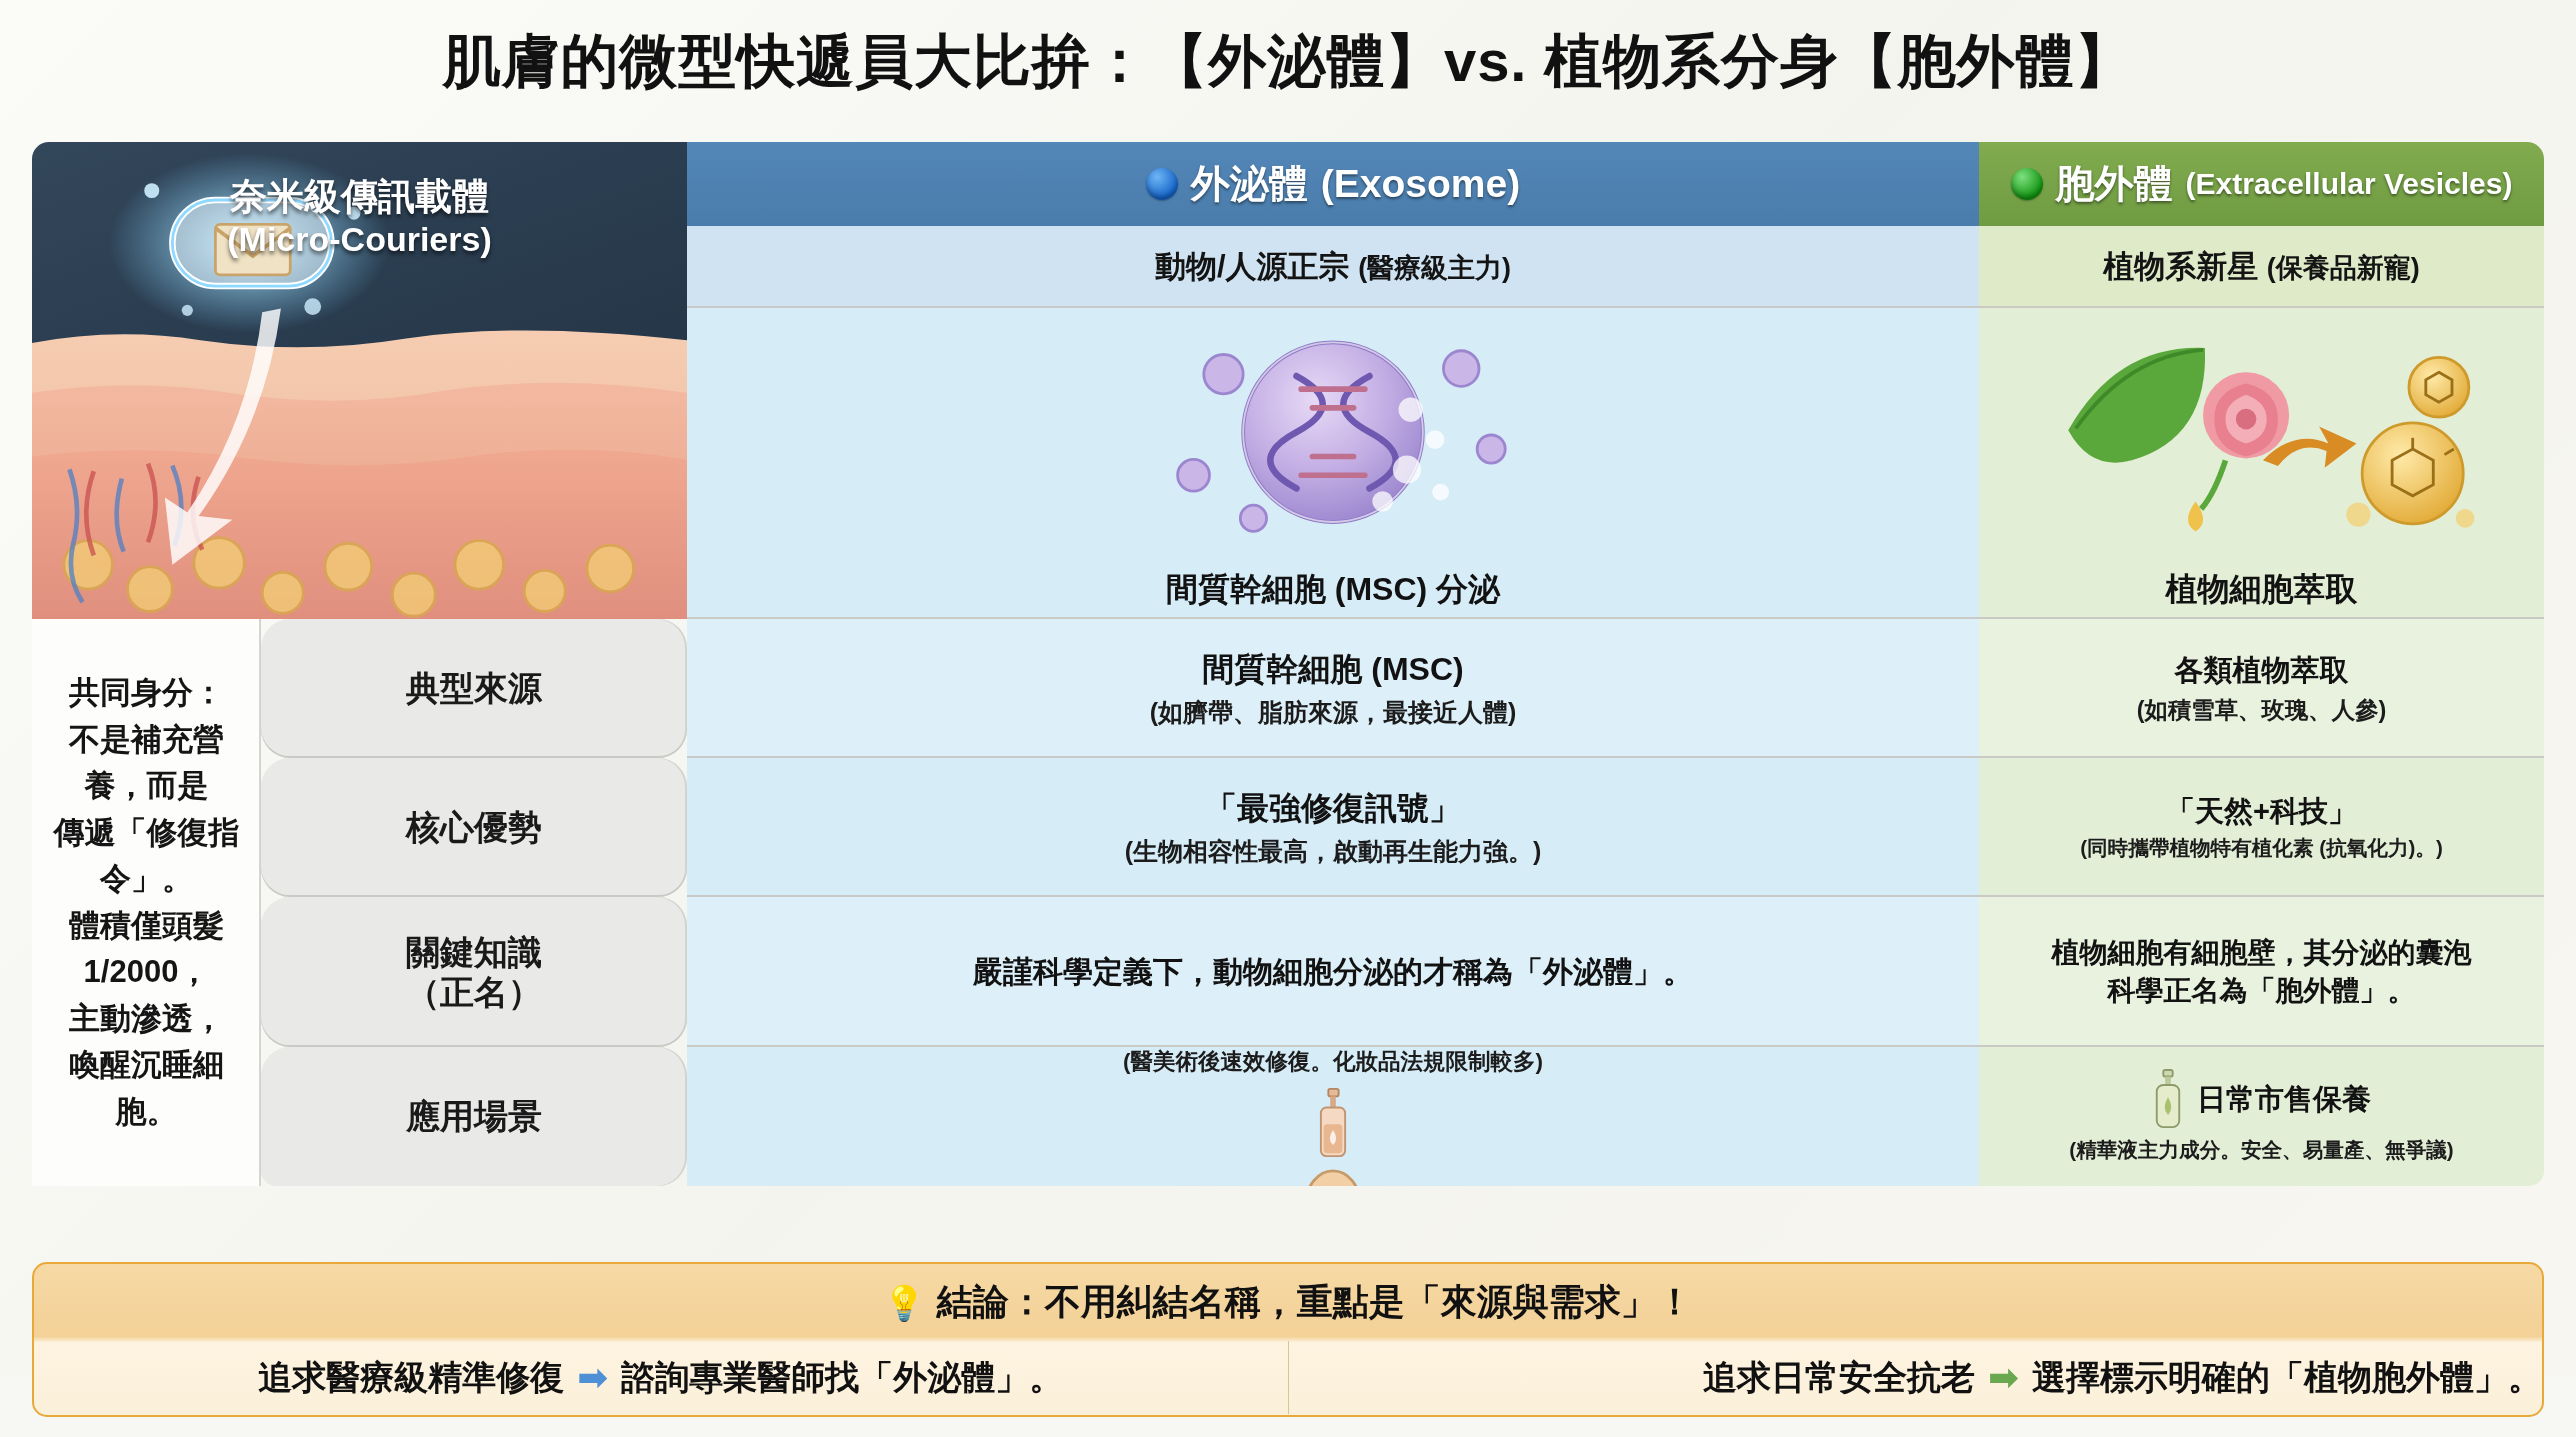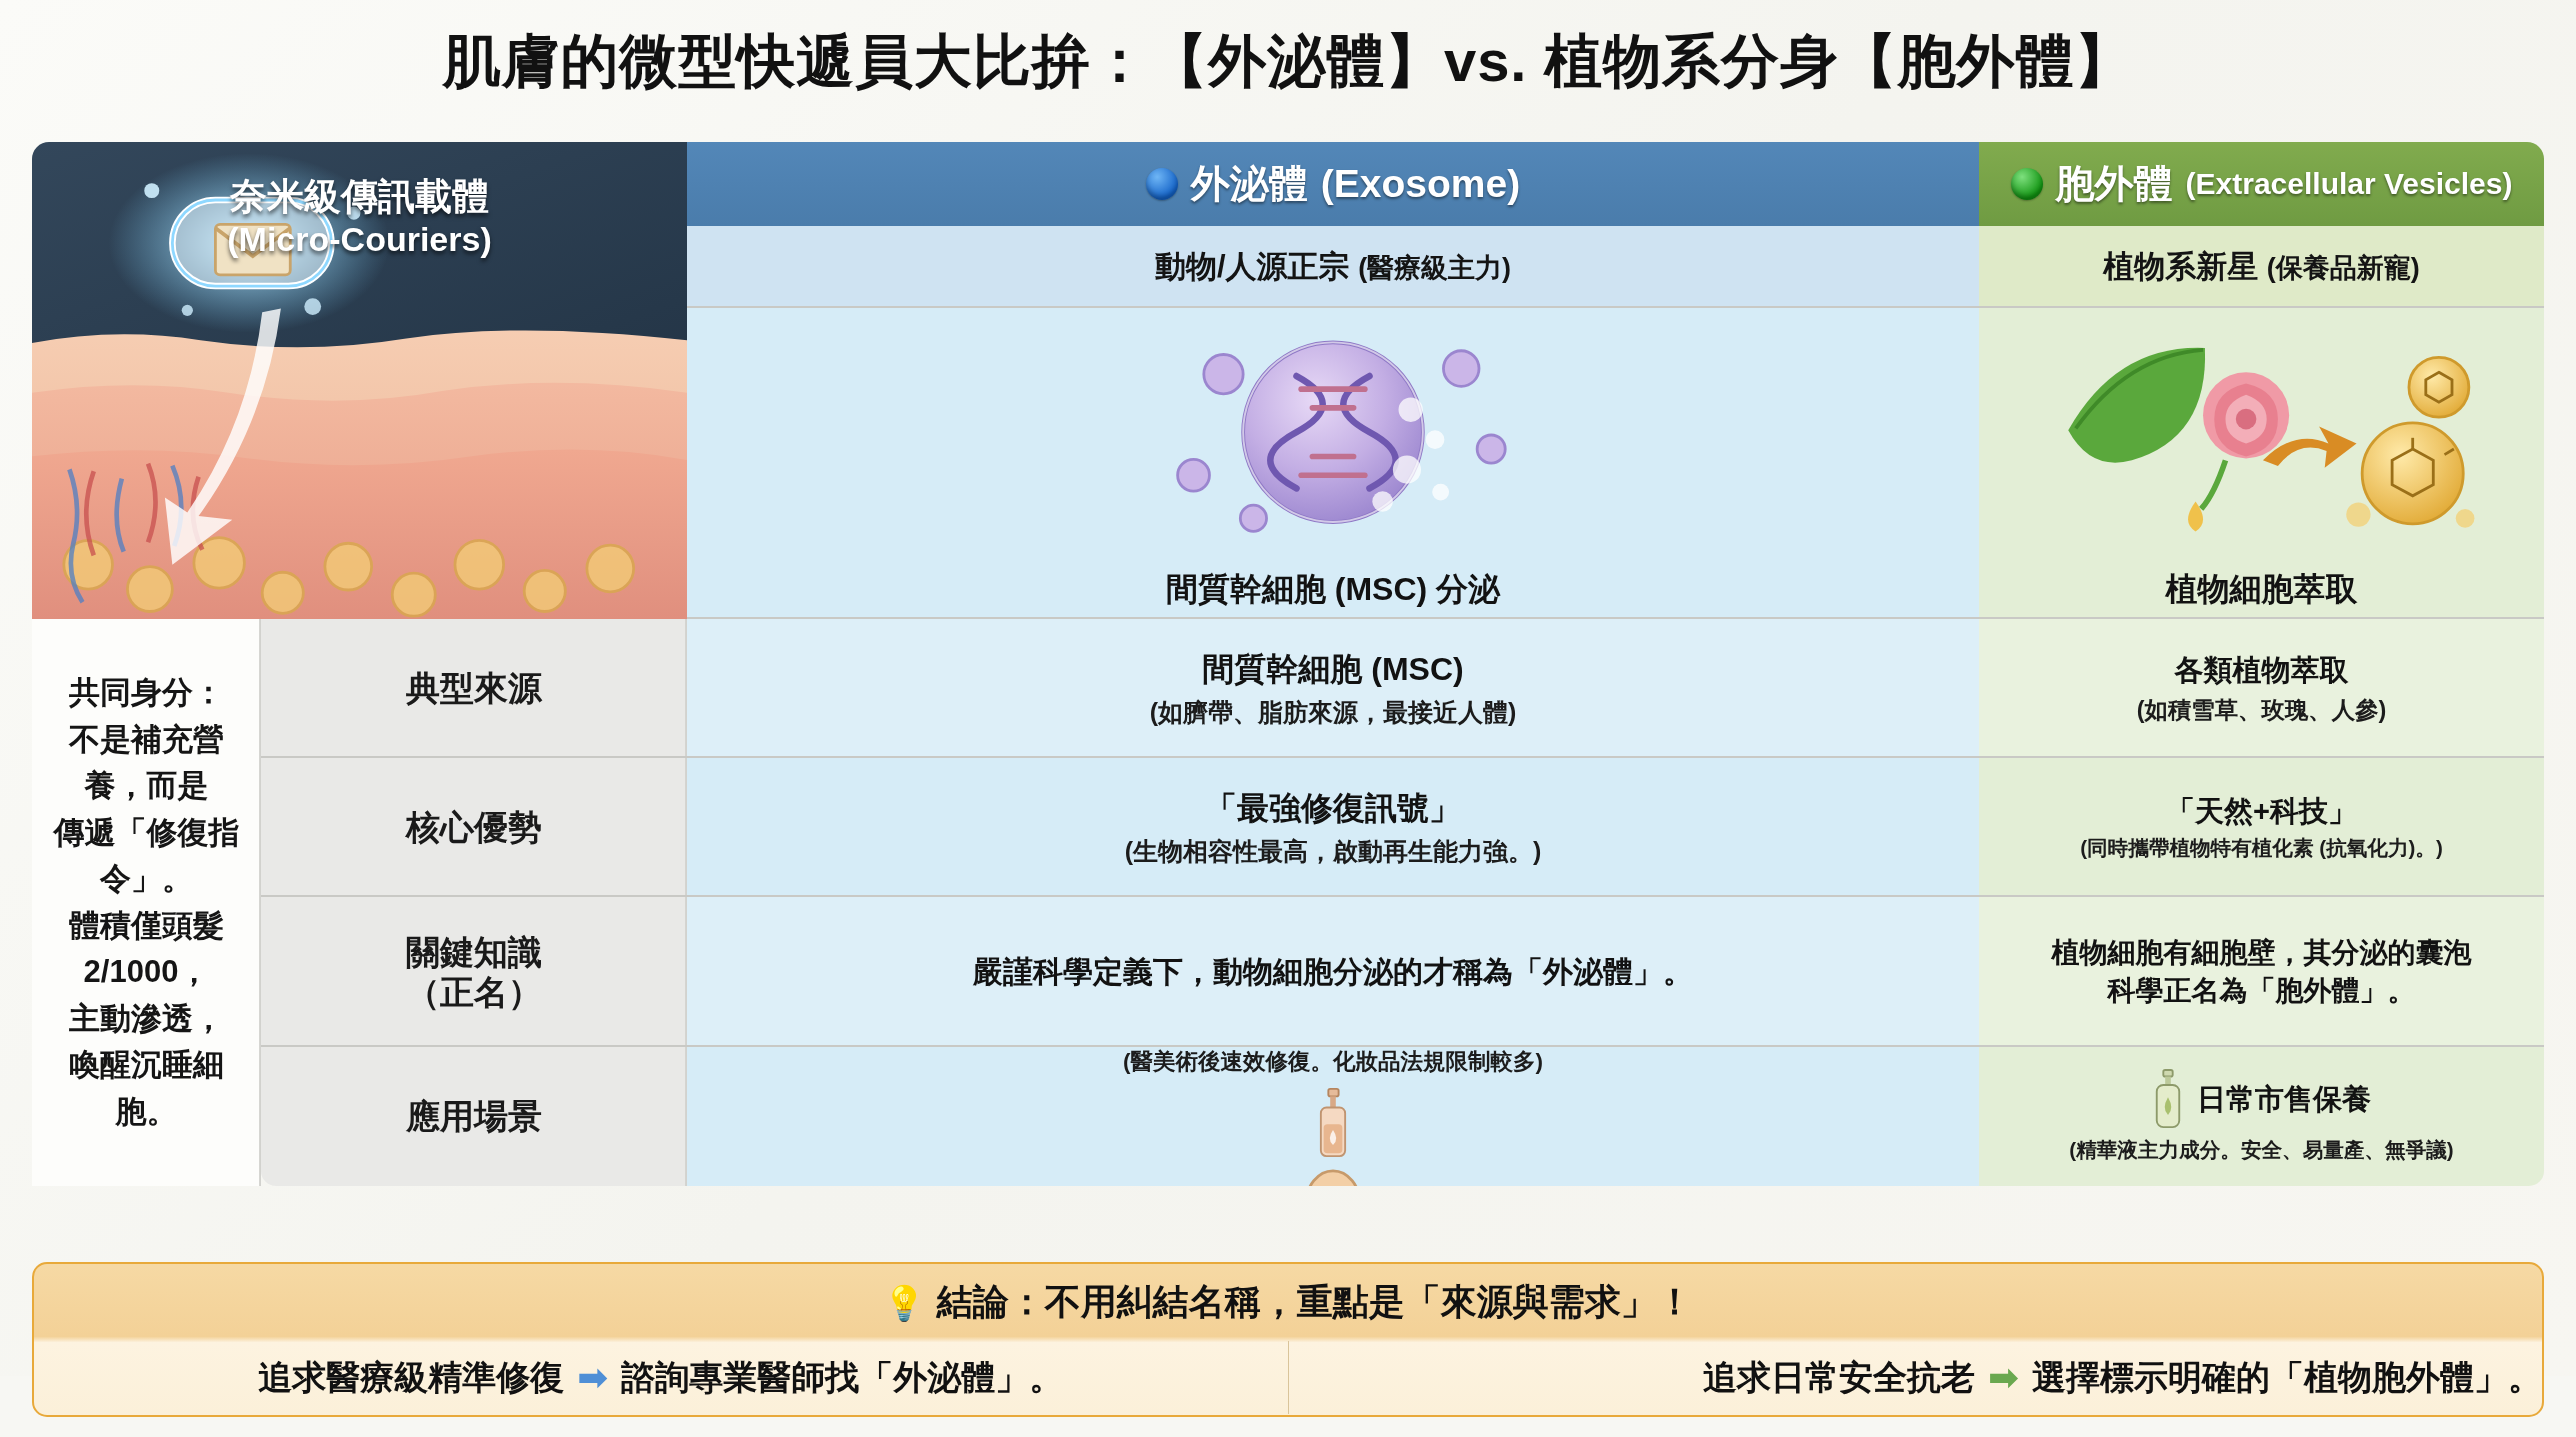--- a/index.html
+++ b/index.html
@@ -32,21 +32,21 @@
   
   .bg-dark   { background: linear-gradient(160deg,#33475b 0%,#26384a 55%,#1d2c3b 100%); }
   .bg-blue-h { background: linear-gradient(180deg,#5387b8 0%,#4a7cab 100%); }
   .bg-grn-h  { background: linear-gradient(180deg,#81ab4e 0%,#6f9b42 100%); }
   .bg-blue-s { background: #cfe3f2; }
   .bg-grn-s  { background: #dfeac8; }
   .bg-blue-1 { background: #d6ecf7; }
   .bg-blue-2 { background: #ddeff8; }
   .bg-grn-1  { background: #e3eed6; }
   .bg-grn-2  { background: #e9f2de; }
-  .bg-label  { background: #e9e9e7; }
+  .bg-label  { background: #e9e9e7; border-radius: 29px; }
   .bg-white  { background: #fdfdfb; }
 
   .rounded-tl { border-top-left-radius: 17px; }
   .rounded-tr { border-top-right-radius: 17px; }
   .rounded-bl { border-bottom-left-radius: 15px; }
   .rounded-br { border-bottom-right-radius: 15px; }
 
   .sep-b { box-shadow: inset 0 -1.9px 0 #c9c9c5; }
   .sep-r { box-shadow: inset -1.9px 0 0 #d2d2ce; }
   .sep-br{ box-shadow: inset 0 -1.9px 0 #c9c9c5, inset -1.9px 0 0 #d2d2ce; }
@@ -298,21 +298,21 @@
     </div>
 
     <div class="cell bg-label center sep-br">
       <div class="rowlabel">典型來源</div>
     </div>
 
     <div class="cell bg-white center sep-r" style="grid-row:4/8;">
       <div class="shared" style="white-space:pre-line">共同身分：
 不是補充營養，而是
 傳遞「修復指令」。
-體積僅頭髮 2/1000，
+體積僅頭髮 1/2000，
 主動滲透，
 喚醒沉睡細胞。</div>
     </div>
     <div class="cell bg-blue-2 center sep-b">
       <div class="c-main">間質幹細胞 (MSC)</div>
       <div class="c-sub">(如臍帶、脂肪來源，最接近人體)</div>
     </div>
     <div class="cell bg-grn-2 center sep-b">
       <div class="c-main sm">各類植物萃取</div>
       <div class="c-sub sm">(如積雪草、玫瑰、人參)</div>

